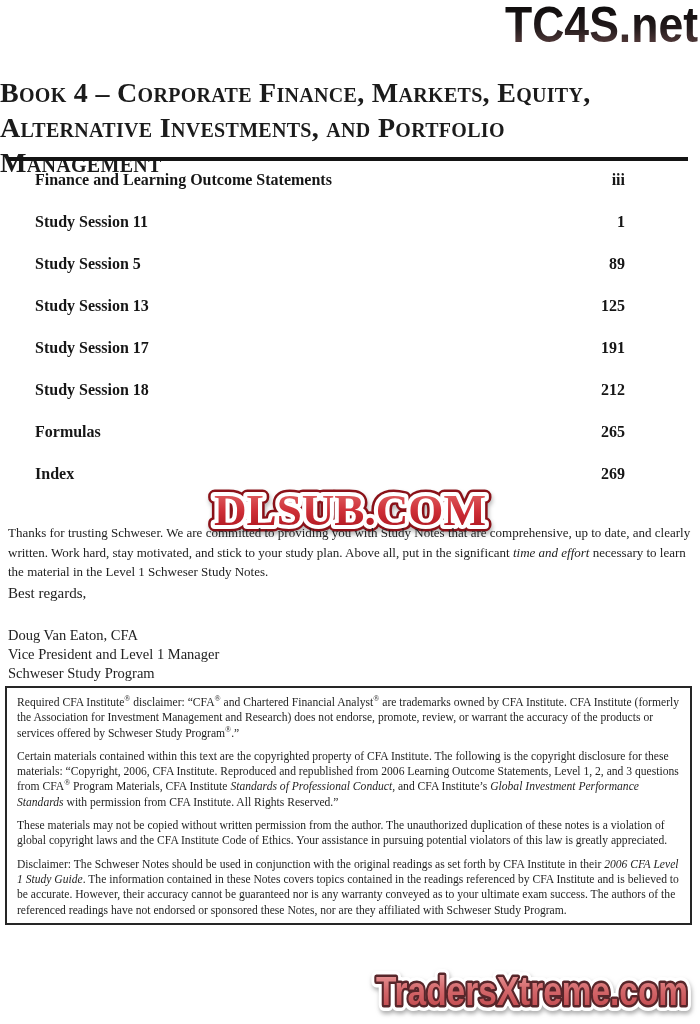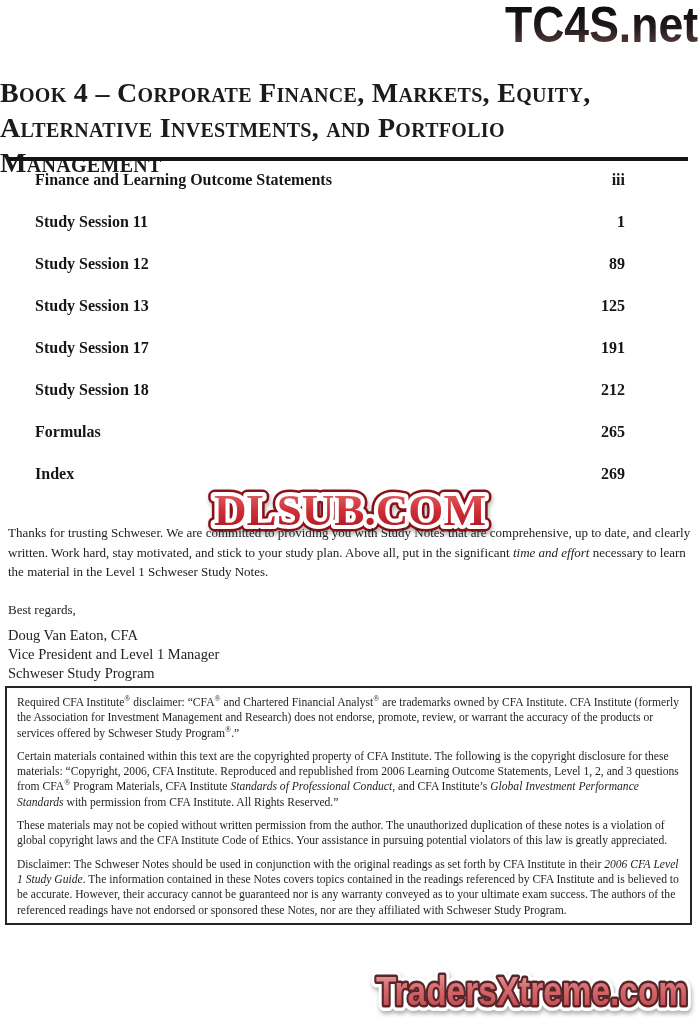--- a/index.html
+++ b/index.html
@@ -53,22 +53,22 @@
   
   .wm-dlsub{position:absolute;left:200px;top:480px;filter:drop-shadow(1px 3px 2px rgba(90,90,90,.45));}
 
   
   .letter-p{
     position:absolute;left:8px;top:523px;width:686px;
     font-size:13px;line-height:19.5px;color:#222;
     margin:0;
   }
   .regards{
-    position:absolute;left:8px;top:600px;
-    font-size:13px;line-height:19px;color:#222;margin:0;
+    position:absolute;left:8px;top:584px;
+    font-size:15px;line-height:19px;color:#222;margin:0;
   }
   .signature{
     position:absolute;left:8px;top:626px;
     font-size:14.5px;line-height:19px;color:#222;
   }
   .signature div{margin:0;}
 
   
   .disclaimer-box{
     position:absolute;left:5px;top:686px;width:687px;
@@ -116,21 +116,21 @@
   <div class="toc">
     <div class="toc-row">
       <span class="toc-label">Finance and Learning Outcome Statements</span>
       <span class="toc-page">iii</span>
     </div>
     <div class="toc-row">
       <span class="toc-label">Study Session 11</span>
       <span class="toc-page">1</span>
     </div>
     <div class="toc-row">
-      <span class="toc-label">Study Session 12</span>
+      <span class="toc-label">Study Session 5</span>
       <span class="toc-page">89</span>
     </div>
     <div class="toc-row">
       <span class="toc-label">Study Session 13</span>
       <span class="toc-page">125</span>
     </div>
     <div class="toc-row">
       <span class="toc-label">Study Session 17</span>
       <span class="toc-page">191</span>
     </div>

